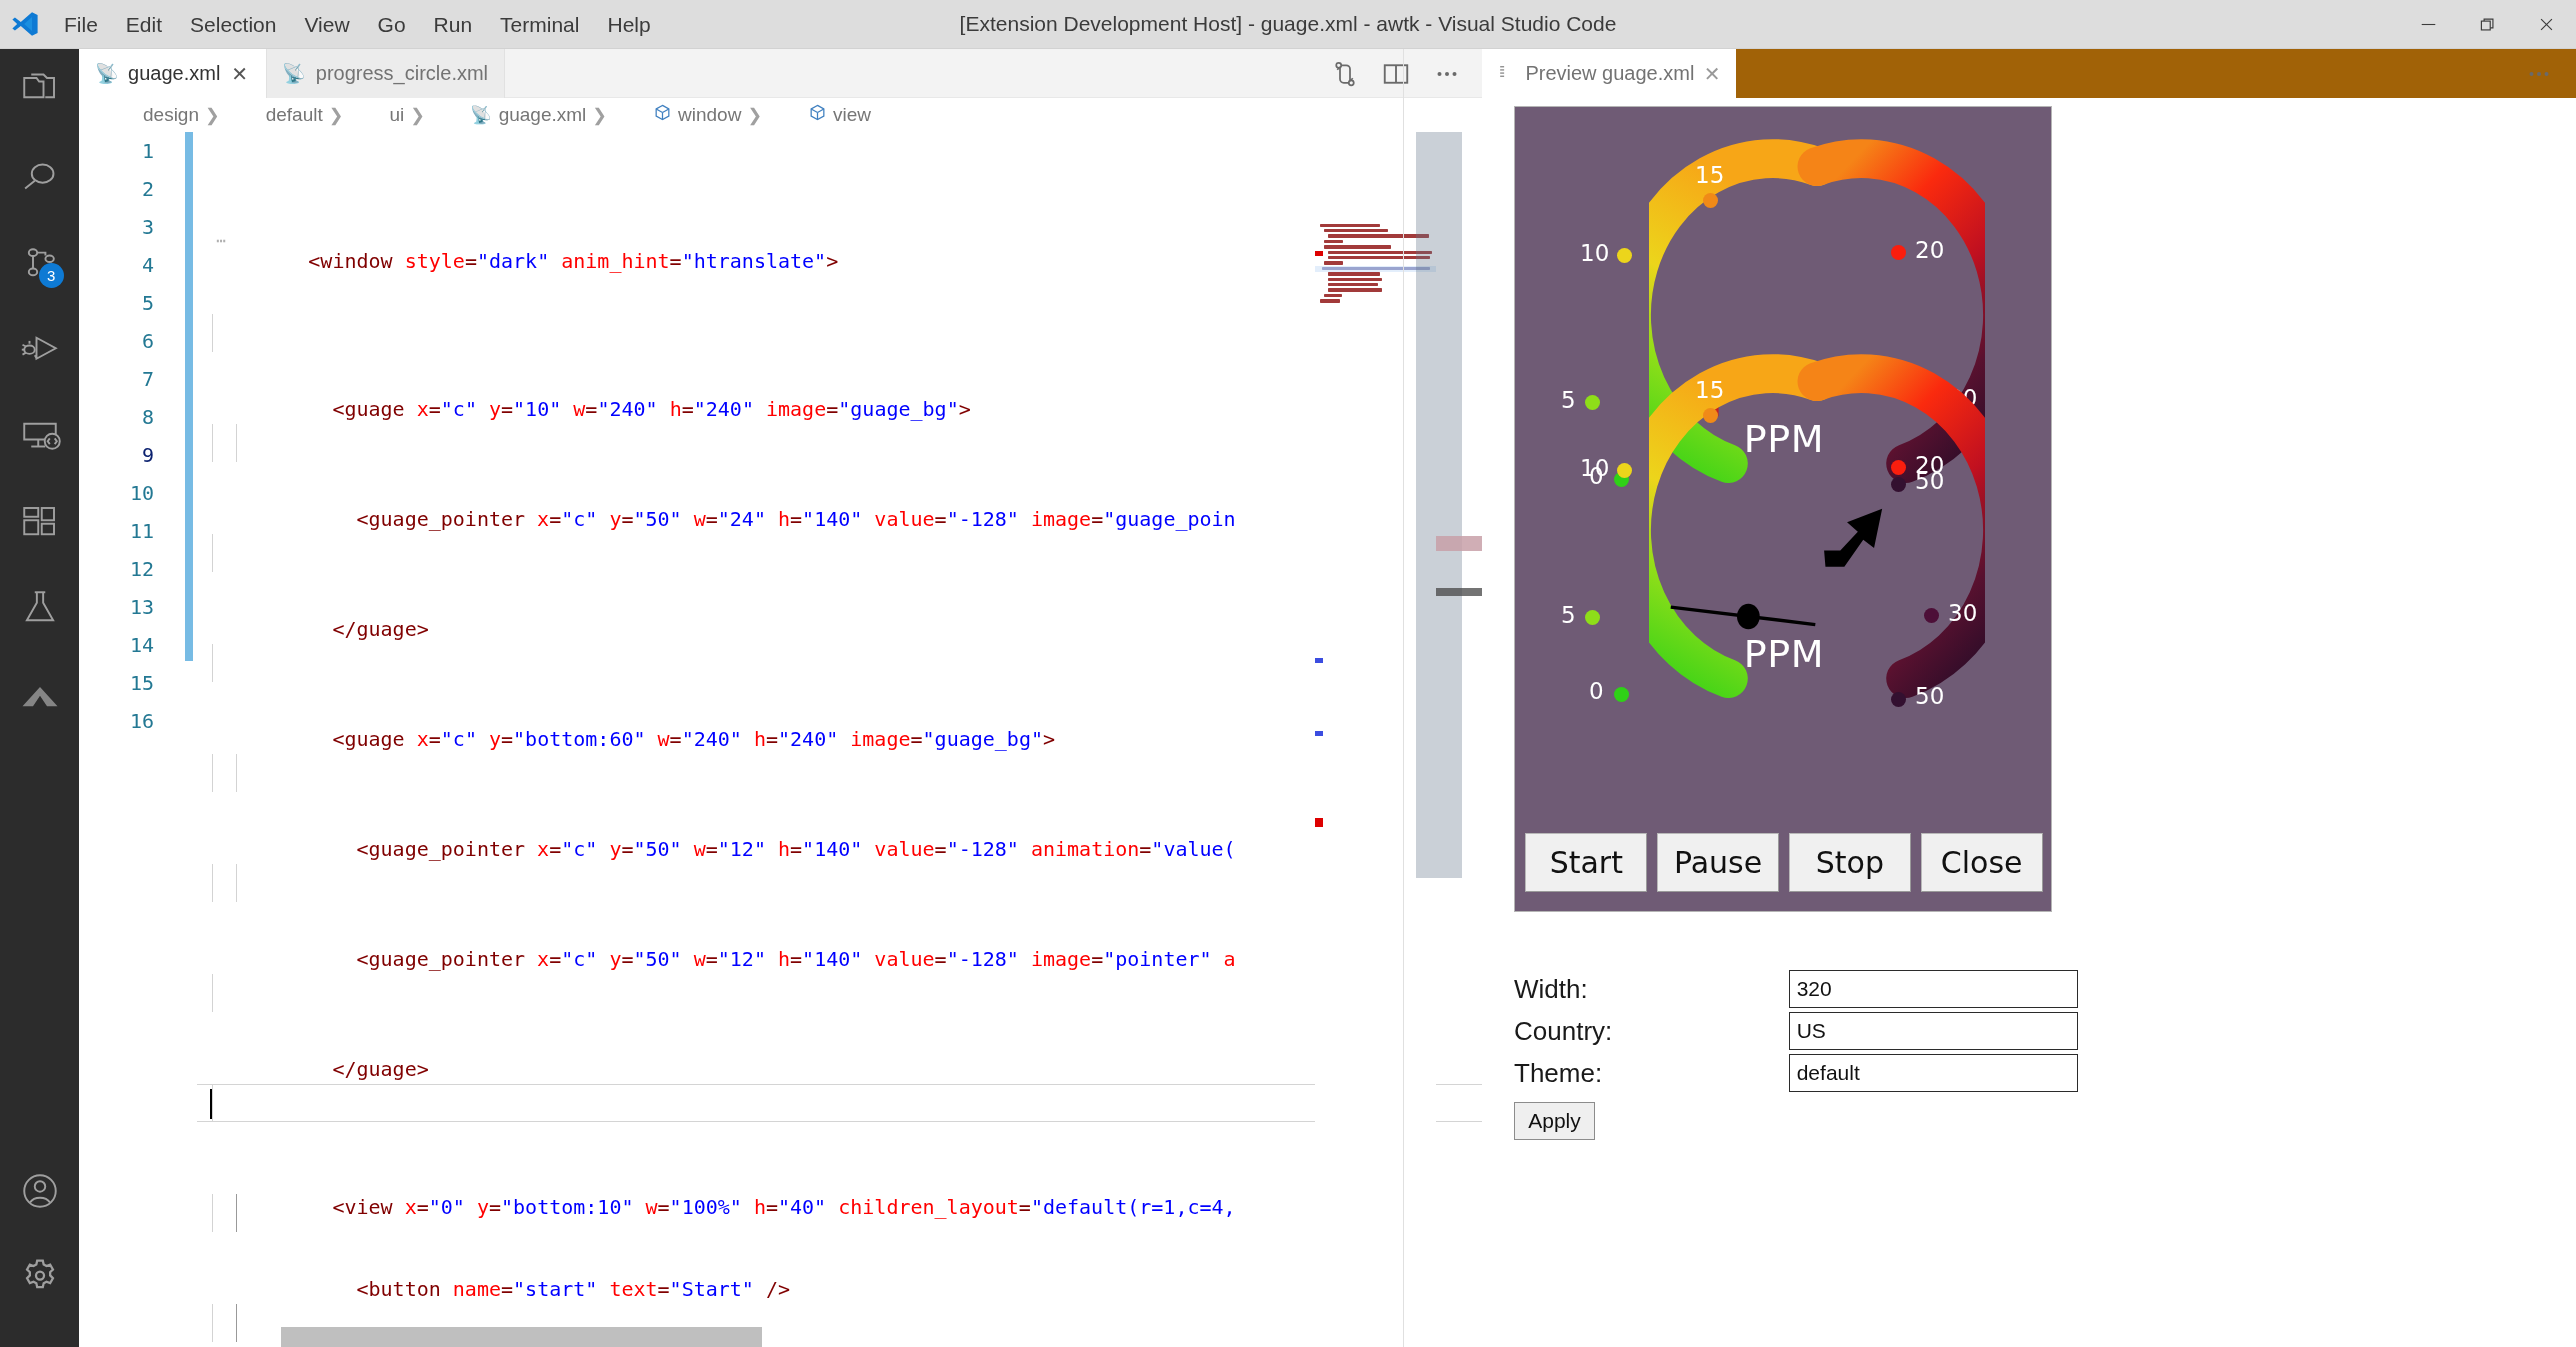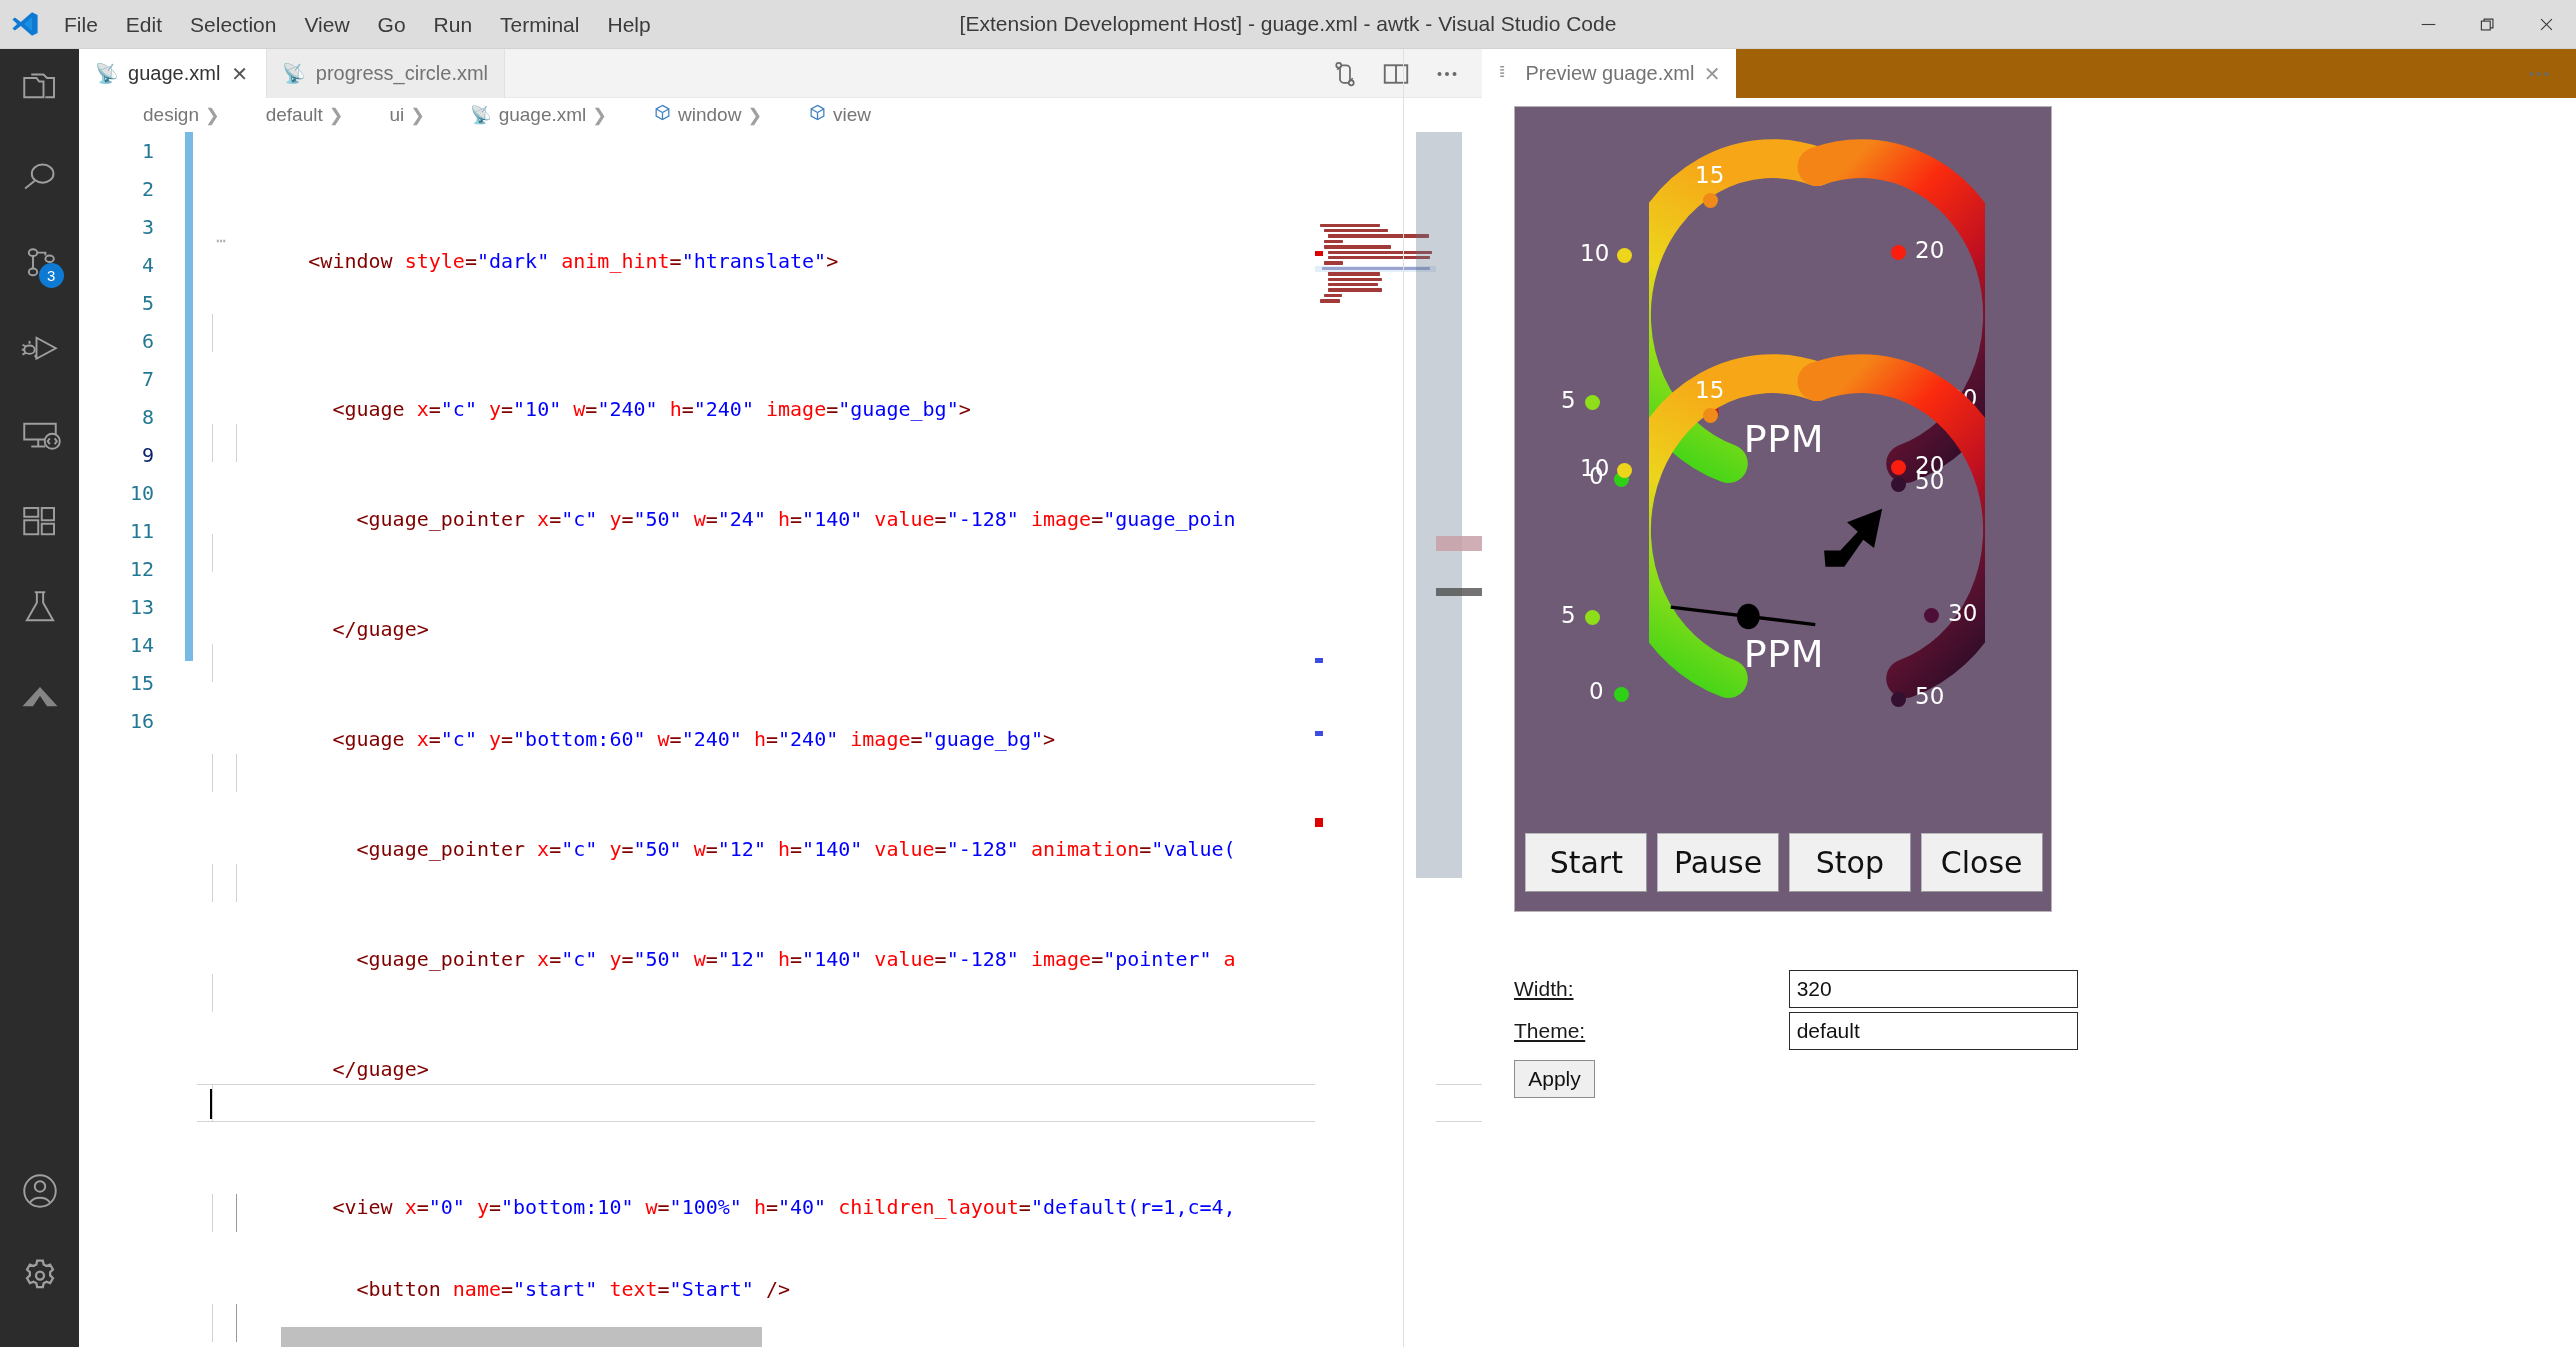--- a/index.html
+++ b/index.html
@@ -194,21 +194,21 @@
   .awtk-btn {
     width: 122px; height: 59px; background: #f0f0f0;
     border: 1.3px solid #b8b8b8; border-bottom-color: #9a9a9a; border-right-color: #9a9a9a;
     color: #111; font-size: 30px; display: flex; align-items: center; justify-content: center;
     font-family: "DejaVu Sans", sans-serif;
   }
 
   
   .form { position: absolute; left: 32px; top: 919px; width: 1008px; }
   .form-row { display: flex; align-items: center; height: 42px; margin-bottom: 0px; }
-  .form-label { width: 275px; font-size: 21px; color: #1a1a1a; text-decoration: underline; }
+  .form-label { width: 275px; font-size: 26px; color: #1a1a1a; }
   .form-input {
     width: 289px; height: 38px; border: 1.3px solid #2b2b2b; background: #fff;
     font-size: 21px; color: #111; padding: 0 6.7px;
     font-family: "Liberation Sans", sans-serif;
   }
   .apply-btn {
     margin-top: 8px; width: 81px; height: 38px; background: #efefef;
     border: 1.3px solid #8c8c8c; font-size: 21px; color: #111;
     display:flex; align-items:center; justify-content:center;
     font-family: "Liberation Sans", sans-serif;
@@ -701,19 +701,23 @@
       <div class="awtk-btn">Close</div>
     </div>
   </div>
 
   <div class="form">
     <div class="form-row">
       <div class="form-label">Width:</div>
       <input class="form-input" value="320" style="">
     </div>
     <div class="form-row">
+      <div class="form-label">Country:</div>
+      <input class="form-input" value="US" style="">
+    </div>
+    <div class="form-row">
       <div class="form-label">Theme:</div>
       <input class="form-input" value="default" style="">
     </div>
     <div class="apply-btn">Apply</div>
   </div>
 </div>
 
 
 </body></html>

